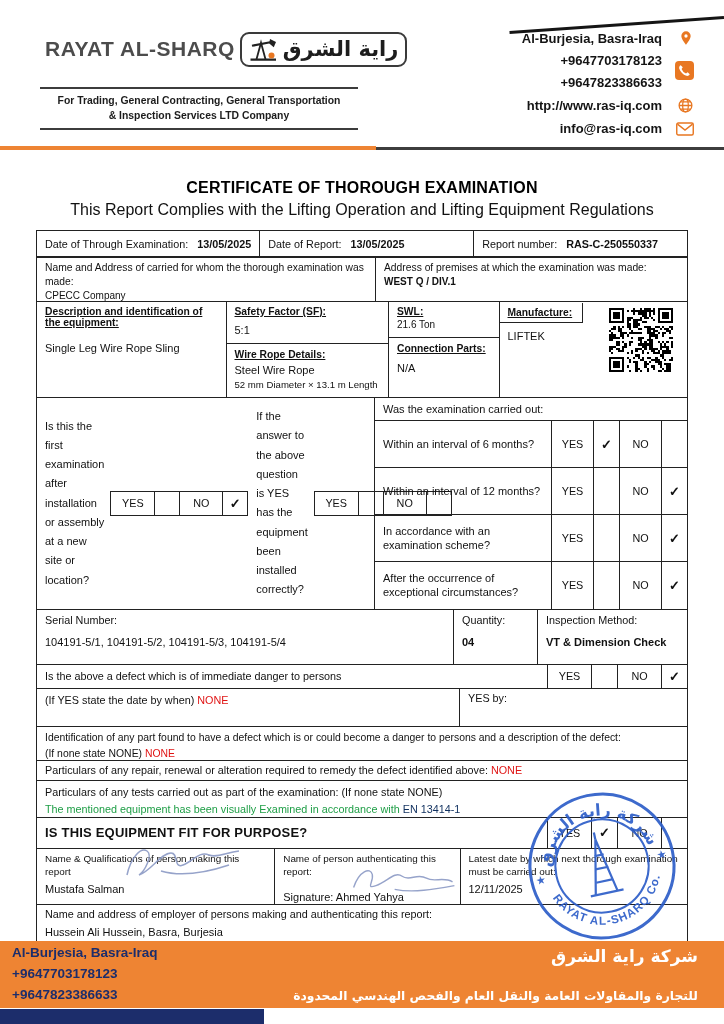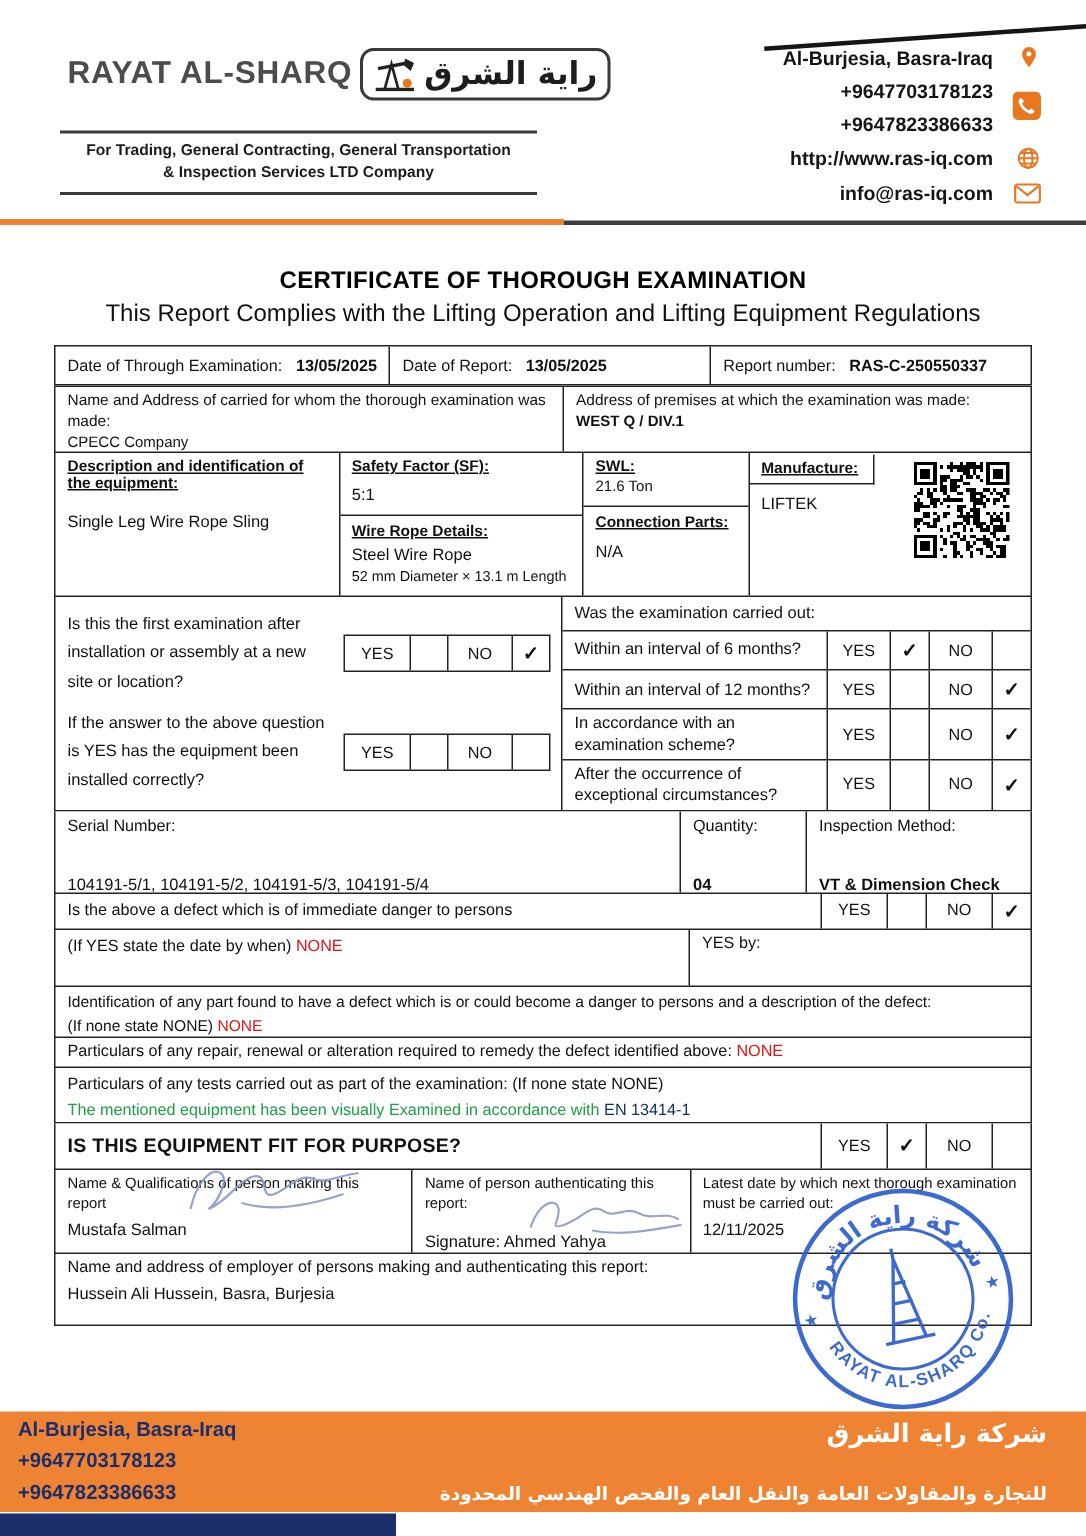--- a/index.html
+++ b/index.html
@@ -57,21 +57,21 @@
   .equip .c2{width:25%;border-left:1.4px solid #222}
   .equip .c3{width:17%;border-left:1.4px solid #222}
   .equip .c4{flex:1;border-left:1.4px solid #222}
   .equip .val{margin-top:7px;font-size:11px}
   .equip .small{font-size:9.6px;margin-top:3px}
   .subdiv{border-top:1.2px solid #222;margin:7px -8px 5px;padding:0 8px}
   .manbox{display:inline-block;border:1.2px solid #222;border-top:none;border-left:none;margin:-4px 0 0 -8px;padding:4px 10px 4px 8px;background:#fff}
   .qr-box{position:absolute;right:14px;top:6px;width:64px;height:64px}
 
   .questions{display:flex;min-height:138px}
-  .ql{width:52%;border-right:1.4px solid #222;padding:9px 7px 9px 8px;display:flex;flex-direction:column;justify-content:space-between;gap:8px}
+  .ql{width:52%;border-right:1.4px solid #222;padding:9px 7px 9px 8px;display:flex;justify-content:space-between;gap:8px}
   .ql-item{display:flex;align-items:center;gap:6px}
   .ql-text{flex:1;line-height:1.75;font-size:11px}
   .cbgrid{display:flex;border:1.2px solid #222;height:25px;flex:0 0 auto;align-items:stretch}
   .cbgrid > span{display:flex;align-items:center;justify-content:center}
   .cbgrid > span + span{border-left:1.2px solid #222}
   .cbgrid .lbl{width:43px}
   .cbgrid .box{width:25px;font-size:13px;font-weight:bold}
   .qr-side{flex:1;display:flex;flex-direction:column}
   .qr-head{padding:5px 8px;font-size:11px}
   .qr-row{display:flex;border-top:1.2px solid #222;flex:1;align-items:stretch}
@@ -79,21 +79,21 @@
   .qr-cells{display:flex;align-items:stretch}
   .qr-cells > span{display:flex;align-items:center;justify-content:center;border-left:1.2px solid #222}
   .qr-cells .lbl{width:42px}
   .qr-cells .box{width:26px;font-size:13px;font-weight:bold}
 
   .serial{display:flex;height:55px}
   .serial > div{padding:4px 8px}
   .serial .s-main{flex:1}
   .serial .s-qty{width:84px;border-left:1.4px solid #222}
   .serial .s-method{width:150px;border-left:1.4px solid #222}
-  .serial .val{margin-top:27px;font-size:11px}
+  .serial .val{margin-top:10px;font-size:11px}
   .s-qty .val,.s-method .val{font-weight:bold}
 
   .rowline{display:flex;align-items:stretch}
   .rowline .txt{flex:1;display:flex;align-items:center;padding:2px 8px}
   .cells4{display:flex;align-items:stretch}
   .cells4 > span{display:flex;align-items:center;justify-content:center;border-left:1.2px solid #222}
   .cells4 .lbl{width:44px}
   .cells4 .box{width:26px;font-size:13px;font-weight:bold}
   .immediate{height:24px}
 

